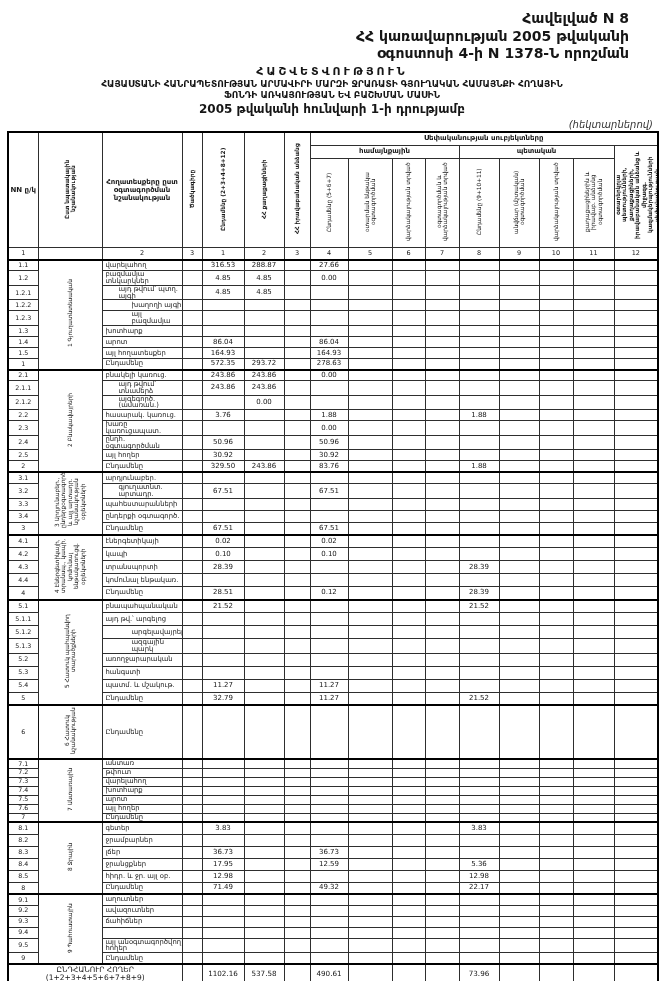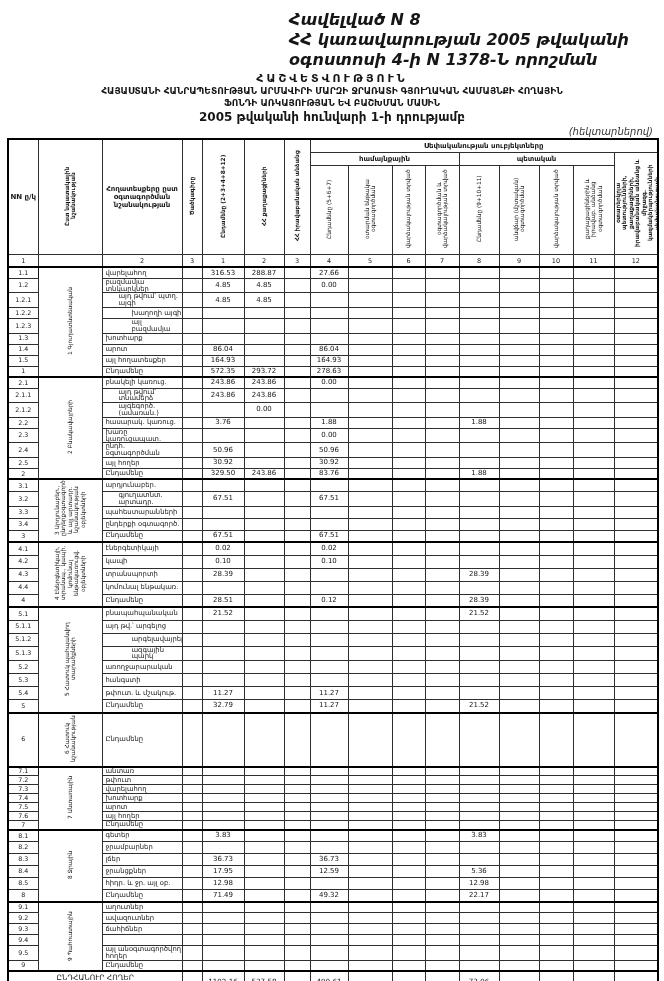--- a/index.html
+++ b/index.html
@@ -3,22 +3,22 @@
 <meta charset="utf-8">
 <style>
   html,body{margin:0;padding:0;}
   body{
     width:664px;height:981px;background:#ffffff;color:#161616;
     font-family:"DejaVu Sans",sans-serif;
     -webkit-font-smoothing:none;overflow:hidden;
   }
   .page{padding:6px 7px 0 7px;}
   
-  .annex{width:fit-content;margin-left:auto;margin-right:28px;text-align:left;
-         font-weight:700;font-size:16px;line-height:1.25;padding-top:4px;font-style:italic;}
+  .annex{width:fit-content;margin-left:auto;margin-right:28px;text-align:right;
+         font-weight:700;font-size:14px;line-height:1.25;padding-top:4px;}
   
   .titleblock{text-align:center;margin-top:2px;line-height:1.3;}
   .t1{font-weight:700;font-size:11px;letter-spacing:3px;}
   .t2,.t3{font-weight:700;font-size:9px;}
   .t4{font-weight:700;font-size:12px;}
   .unitnote{text-align:right;font-style:italic;font-size:10px;color:#333;
             margin:1px 4px 1px 0;}
   
   table.land{border-collapse:collapse;table-layout:fixed;width:650px;
              border:2px solid #000;}
@@ -702,21 +702,21 @@
           <td class="val vcol-c6"></td>
           <td class="val vcol-c7"></td>
           <td class="val vcol-c8"></td>
           <td class="val vcol-c9"></td>
           <td class="val vcol-c10"></td>
           <td class="val vcol-c11"></td>
           <td class="val vcol-c12"></td>
         </tr>
         <tr style="height: 13px;">
           <td class="numcol">5.4</td>
-          <td class="labelcol">թփուտ. և մշակութ.</td>
+          <td class="labelcol">պատմ. և մշակութ.</td>
           <td class="codecol"></td>
           <td class="val vcol-c1">11.27</td>
           <td class="val vcol-c2"></td>
           <td class="val vcol-c3"></td>
           <td class="val vcol-c4">11.27</td>
           <td class="val vcol-c5"></td>
           <td class="val vcol-c6"></td>
           <td class="val vcol-c7"></td>
           <td class="val vcol-c8"></td>
           <td class="val vcol-c9"></td>

